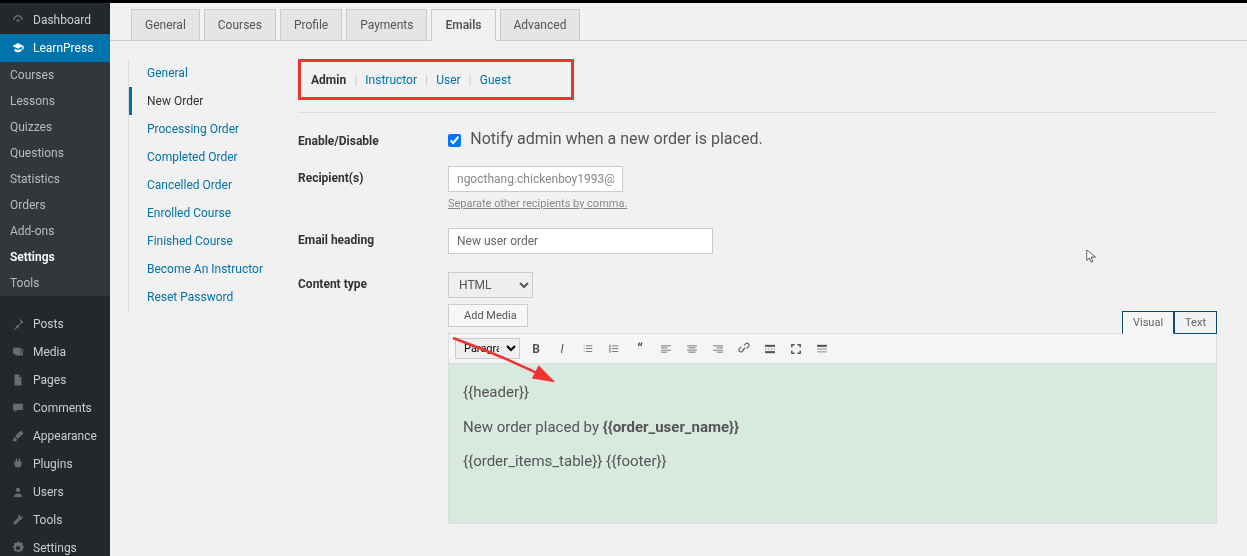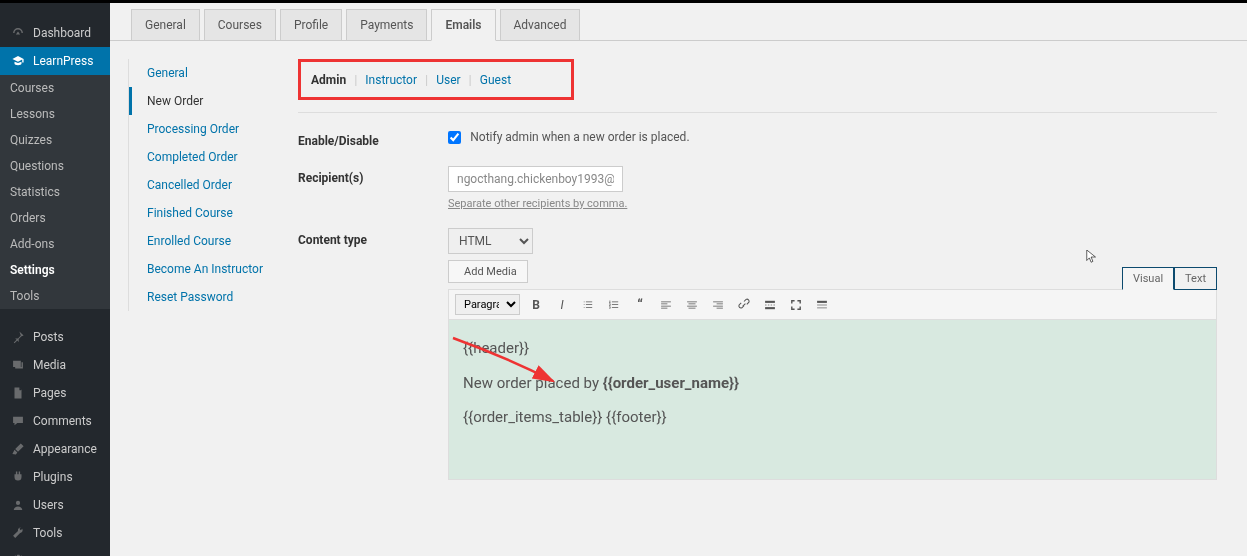--- a/index.html
+++ b/index.html
@@ -3,21 +3,21 @@
 <meta charset="utf-8">
 <style>
 * { margin:0; padding:0; box-sizing:border-box; font-family:-apple-system,BlinkMacSystemFont,"Segoe UI",Roboto,sans-serif; }
 body { background:#f1f1f1; font-size:13px; color:#333; }
 #app { display:flex; width:1247px; height:556px; position:relative; }
 
 
 .topbar { position:absolute; top:0; left:0; right:0; height:3px; background:#000; z-index:5; }
 
 
-.sidebar { width:110px; background:#23282d; color:#eee; height:100%; overflow:hidden; padding-top:19px; }
+.sidebar { width:110px; background:#23282d; color:#eee; height:100%; overflow:hidden; padding-top:6px; }
 .sidebar-item { display:flex; align-items:center; gap:7px; padding:6px 10px; font-size:12px; color:#ccc; cursor:pointer; }
 .sidebar-item.active { background:#0073aa; color:#fff; position:relative; }
 .sidebar-item.active::after { content:""; position:absolute; right:-6px; top:50%; margin-top:-5px; border:5px solid transparent; border-right-color:#f1f1f1; }
 .sidebar-sub { padding:6px 10px 6px 10px; font-size:12px; color:#bbb; cursor:pointer; background:#32373c; }
 .sidebar-sub.sel { color:#fff; font-weight:600; }
 .sidebar-item .ic { width:16px; height:16px; display:inline-flex; align-items:center; justify-content:center; opacity:0.6; }
 .sidebar-item.active .ic { opacity:1; }
 .sidebar-item svg { width:14px; height:14px; fill:#999; }
 .sidebar-item.active svg { fill:#fff; }
 
@@ -47,21 +47,21 @@
 
 
 .frow { display:flex; align-items:flex-start; margin-bottom:18px; }
 .flabel { width:150px; font-size:12px; font-weight:700; color:#333; padding-top:5px; }
 .fval { flex:1; }
 input[type=text] { border:1px solid #ccc; padding:5px 8px; font-size:12px; width:265px; color:#666; }
 input[type=text].gray { color:#888; }
 .help { color:#888; font-size:11px; margin-top:5px;text-decoration:underline; }
 select.content-type { border:1px solid #ccc; padding:4px 6px; font-size:12px; width:85px; color:#555; }
 .cb { margin-right:6px; vertical-align:middle; }
-.cblabel { font-size:12px; color:#555; }
+.cblabel { font-size:16px; color:#555; }
 
 
 .addmedia { display:inline-flex; align-items:center; gap:5px; border:1px solid #ccc; background:#f7f7f7; padding:4px 10px; font-size:11px; color:#555; cursor:pointer; margin-top:6px; }
 .editor-wrap { margin-top:6px; position:relative; }
 .edtabs { position:absolute; right:0; top:-22px; display:flex; }
 .edtab { font-size:11px; padding:4px 10px; color:#666; border:1px solid #0c4a6e; background:#f1f1f1; cursor:pointer; }
 .edtab.active { background:#f5f5f5; border-bottom-color:#f5f5f5; }
 .toolbar { background:#f5f5f5; border:1px solid #ddd; padding:4px 6px; display:flex; align-items:center; gap:6px; }
 .toolbar select { font-size:11px; padding:2px 4px; border:1px solid #ccc; width:65px; }
 .tbtn { width:20px; height:20px; display:inline-flex; align-items:center; justify-content:center; cursor:pointer; color:#555; font-size:12px; }
@@ -201,22 +201,22 @@
       </div>
 
   <div class="content-row">
     <div class="subnav">
       <div class="subnav-wrap" id="subnav">
             <div class="subnav-item">General</div>
             <div class="subnav-item active">New Order</div>
             <div class="subnav-item">Processing Order</div>
             <div class="subnav-item">Completed Order</div>
             <div class="subnav-item">Cancelled Order</div>
+            <div class="subnav-item">Enrolled Course</div>
             <div class="subnav-item">Finished Course</div>
-            <div class="subnav-item">Enrolled Course</div>
             <div class="subnav-item">Become An Instructor</div>
             <div class="subnav-item">Reset Password</div>
           </div>
     </div>
 
     <div class="settings">
 
       <div class="roletabs-wrap">
         <span id="roletabs"><span class="roletab active">Admin</span><span class="rolesep">|</span><span class="roletab">Instructor</span><span class="rolesep">|</span><span class="roletab">User</span><span class="rolesep">|</span><span class="roletab">Guest</span></span>
       </div>
@@ -232,20 +232,26 @@
 
       <div class="frow">
         <div class="flabel">Recipient(s)</div>
         <div class="fval">
           <input type="text" class="gray" style="width: 175px;" value="ngocthang.chickenboy1993@gmail.com">
           <div class="help">Separate other recipients by comma.</div>
         </div>
       </div>
 
 
+      <div class="frow">
+        <div class="flabel">Email heading</div>
+        <div class="fval">
+          <input type="text" value="New user order" style="">
+        </div>
+      </div>
 
       <div class="frow">
         <div class="flabel">Content type</div>
         <div class="fval" style="position:relative">
           <select class="content-type">
             <option>HTML</option>
           </select>
           <div>
             <span class="addmedia">
               <span>

